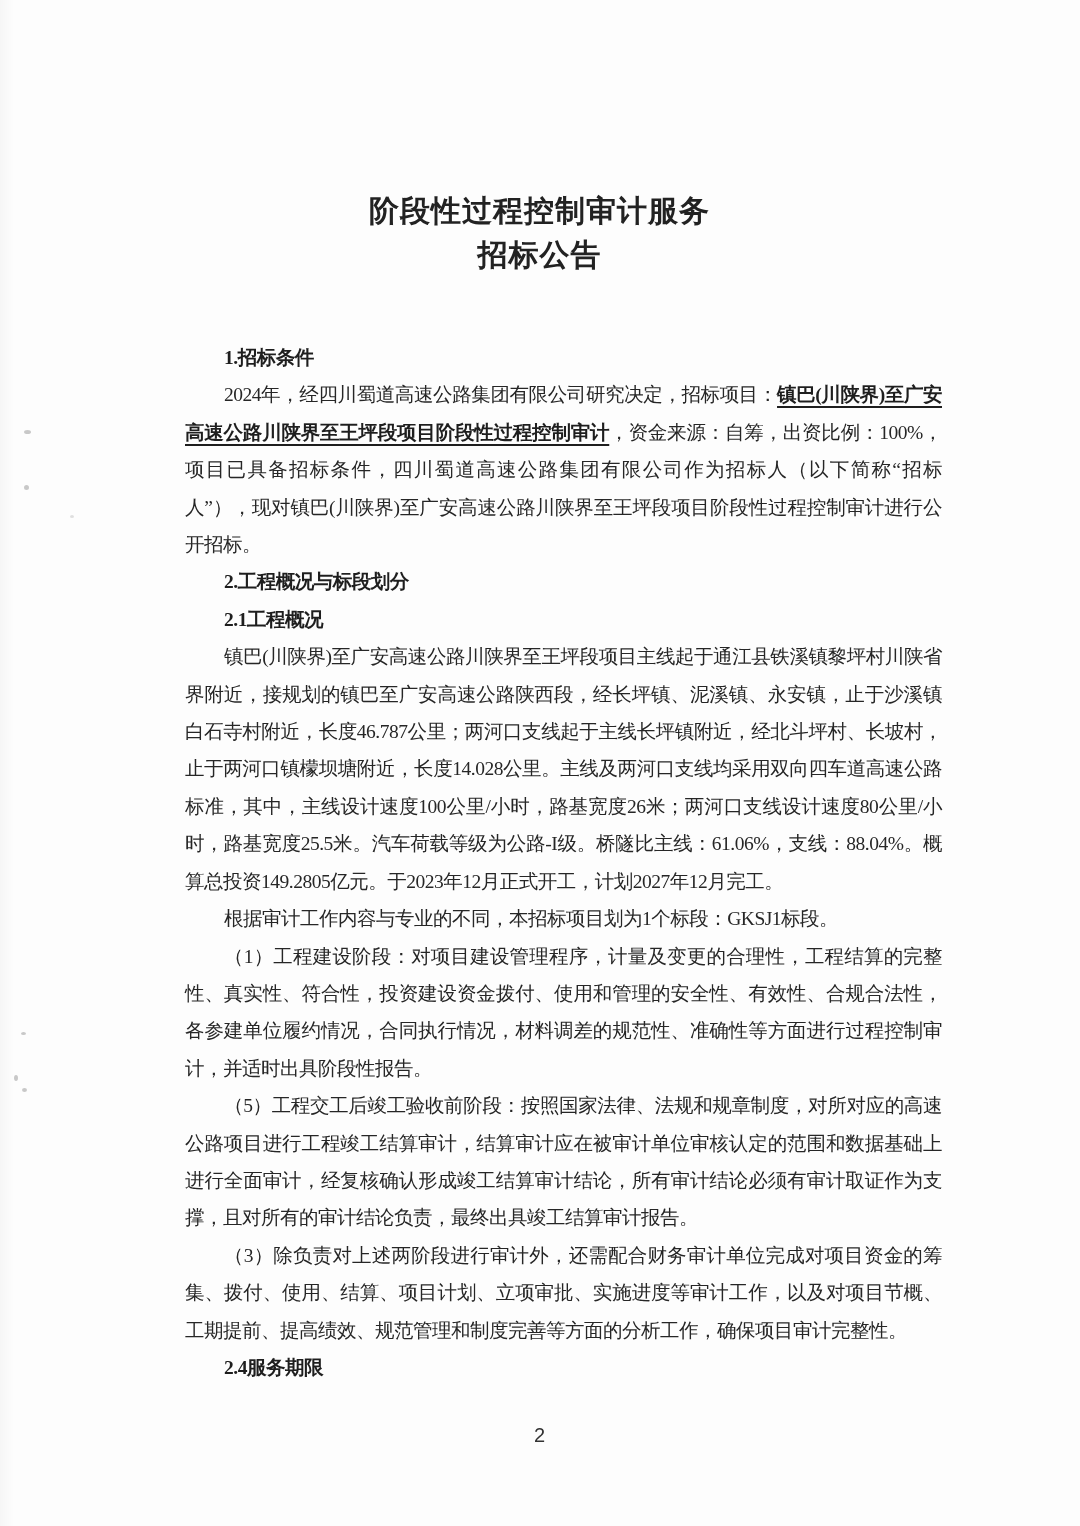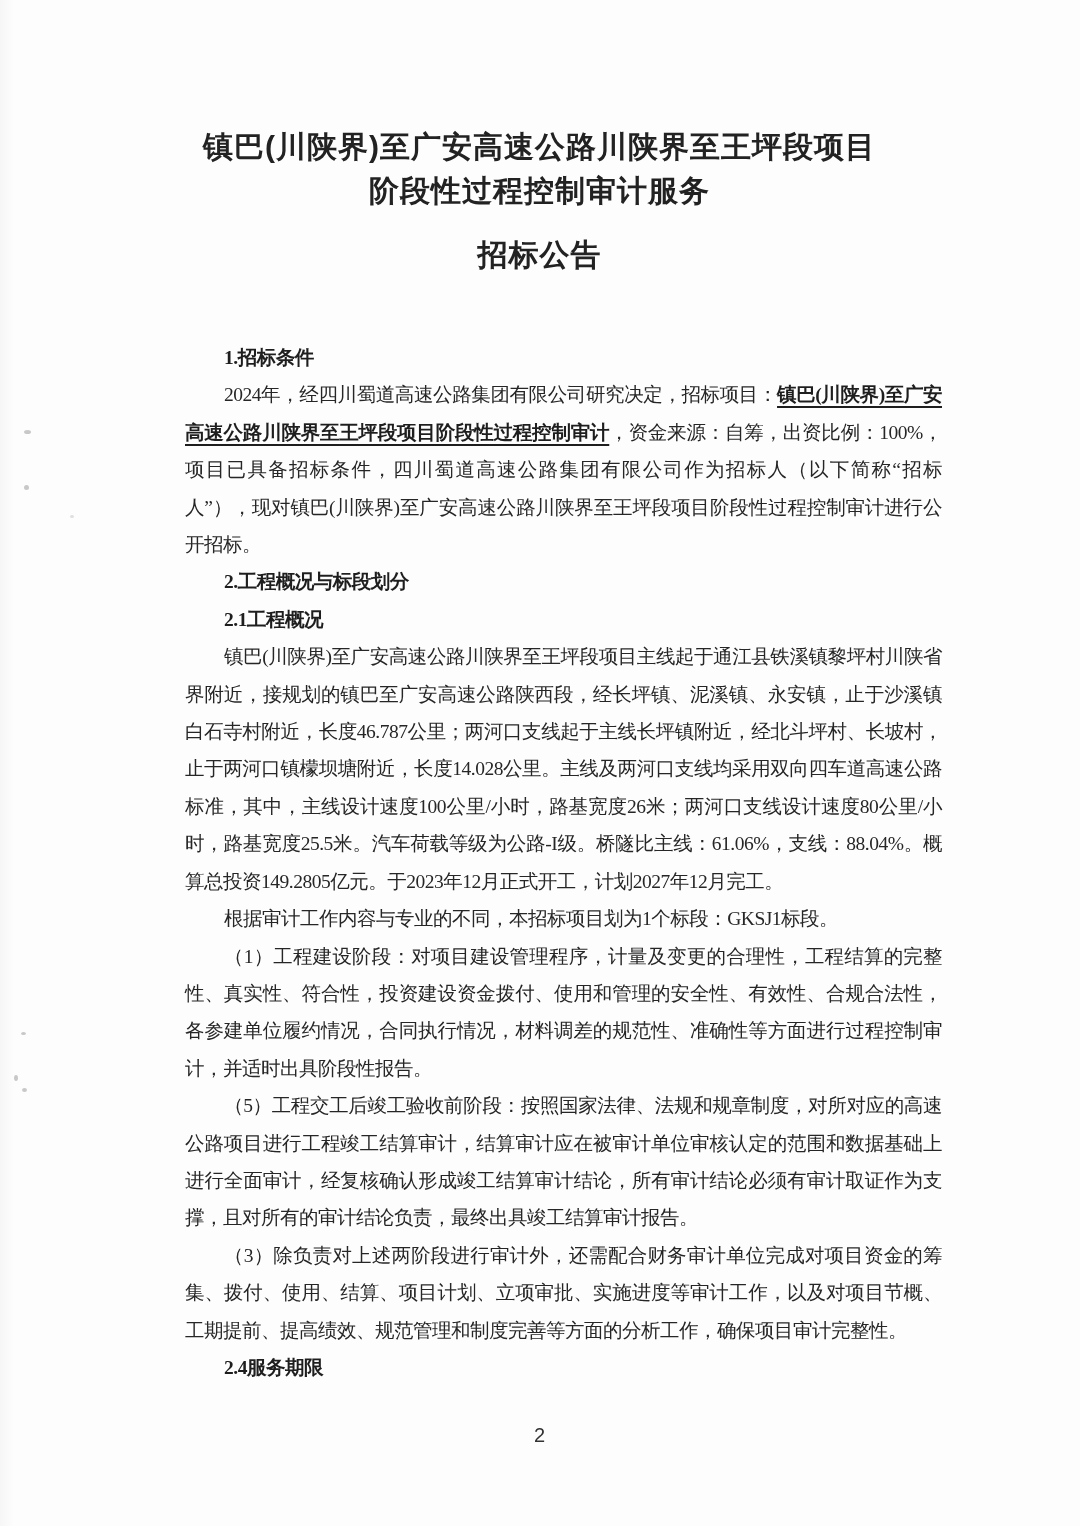--- a/index.html
+++ b/index.html
@@ -16,21 +16,21 @@
     background:linear-gradient(90deg,#f6f6f6 0px,#fdfdfd 14px,#fdfdfd 100%);
   }
   
   .title-line {
     position:absolute; left:161px; width:757px; height:38px;
     line-height:38px; text-align:center;
     font-family:"Liberation Sans","DejaVu Sans",sans-serif;
     font-weight:700; font-size:30px; letter-spacing:1px; color:#222;
   }
   .t1 { top:128px; }
-  .t2 { top:172px; }
+  .t2 { top:192px; }
   .t3 { top:236px; }
   
   .body-text {
     position:absolute; left:161px; top:339px; width:757px;
     font-size:19.5px; letter-spacing:-0.5px; line-height:37.4px;
     text-align:justify; color:#262626;margin-left:24px;
   }
   .body-text p, .body-text .h { text-indent:39px; }
   .h { font-weight:700; color:#1e1e1e; }
   .uline {
@@ -56,21 +56,20 @@
   .s3 { left:70px;  top:515px;  width:4px; height:3px; opacity:.25; }
   .s4 { left:21px;  top:1032px; width:5px; height:3px; }
   .s5 { left:14px;  top:1075px; width:4px; height:6px; }
   .s6 { left:22px;  top:1088px; width:5px; height:4px; }
 </style>
 </head>
 <body>
 
 <div class="page">
 
-  <div class="title-line t1">镇巴(川陕界)至广安高速公路川陕界至王坪段项目</div>
   <div class="title-line t2">阶段性过程控制审计服务</div>
   <div class="title-line t3">招标公告</div>
 
   <div class="body-text">
 
     <div class="h">1.招标条件</div>
 
     <p><span>2024年，经四川蜀道高速公路集团有限公司研究决定，招标项目：</span><span class="uline">镇巴(川陕界)至广安高速公路川陕界至王坪段项目阶段性过程控制审计</span><span>，资金来源：自筹，出资比例：100%，项目已具备招标条件，四川蜀道高速公路集团有限公司作为招标人（以下简称“招标人”），现对镇巴(川陕界)至广安高速公路川陕界至王坪段项目阶段性过程控制审计进行公开招标。</span></p>
 
     <div class="h">2.工程概况与标段划分</div>

